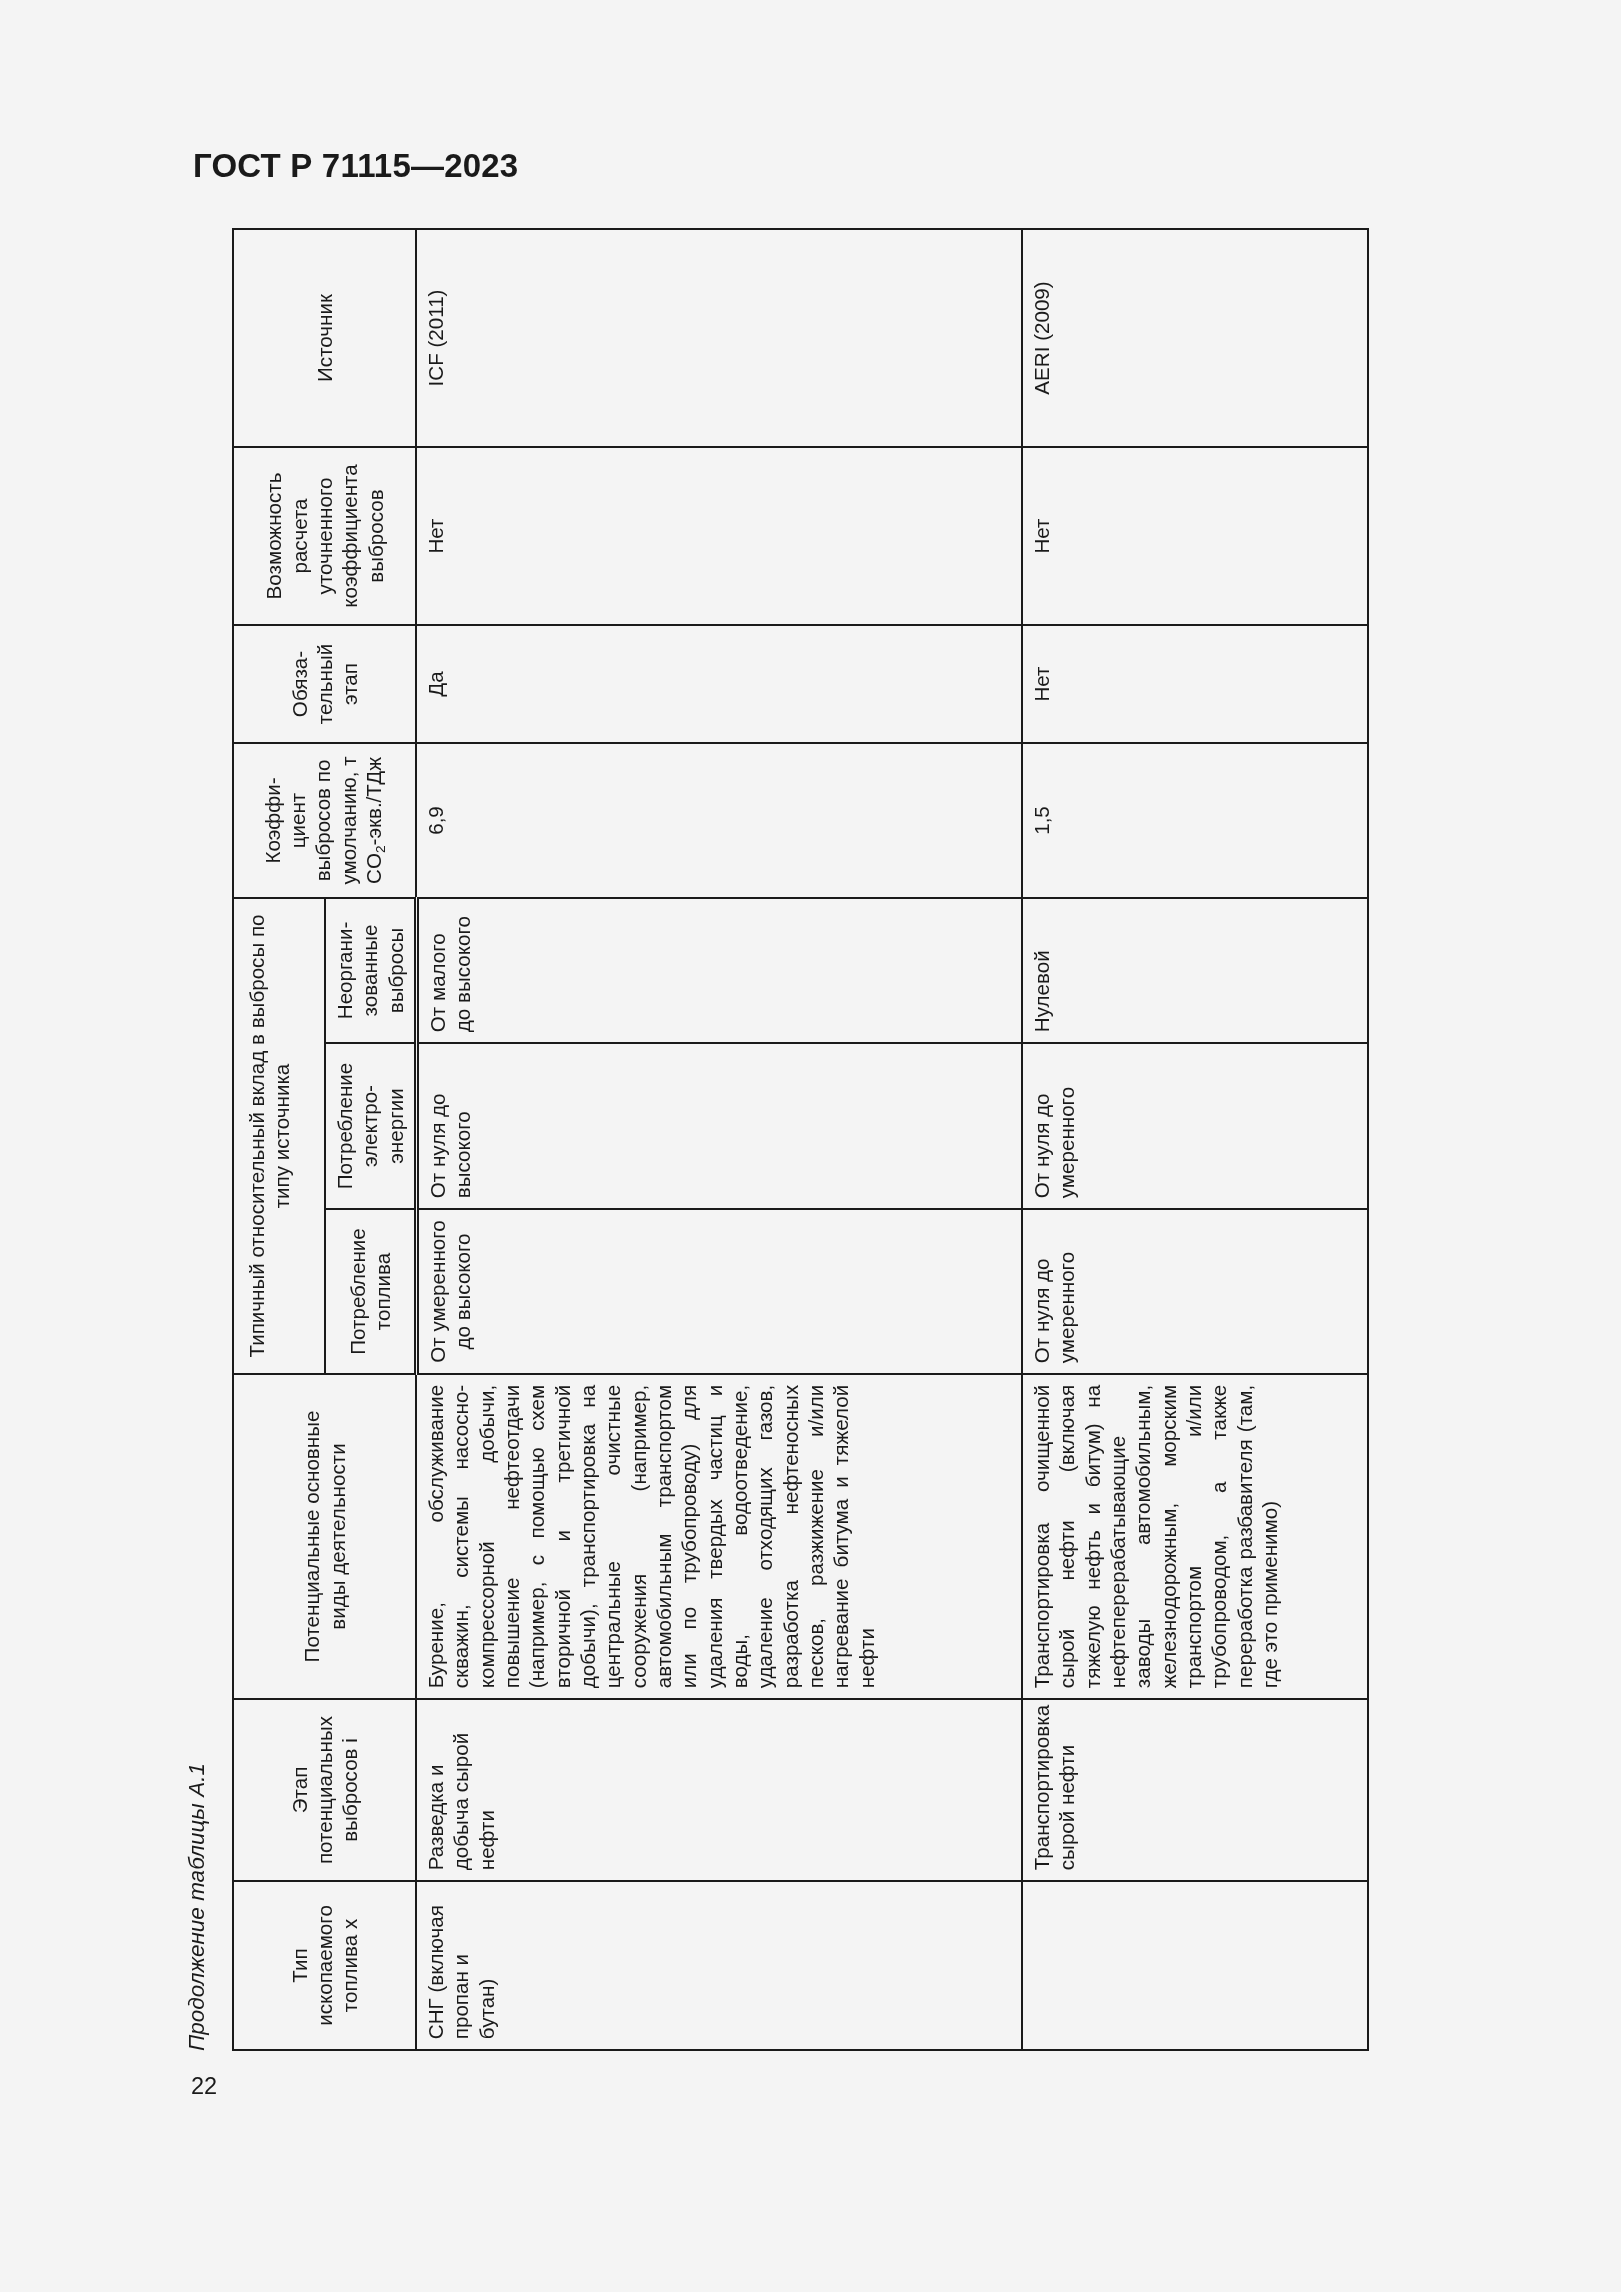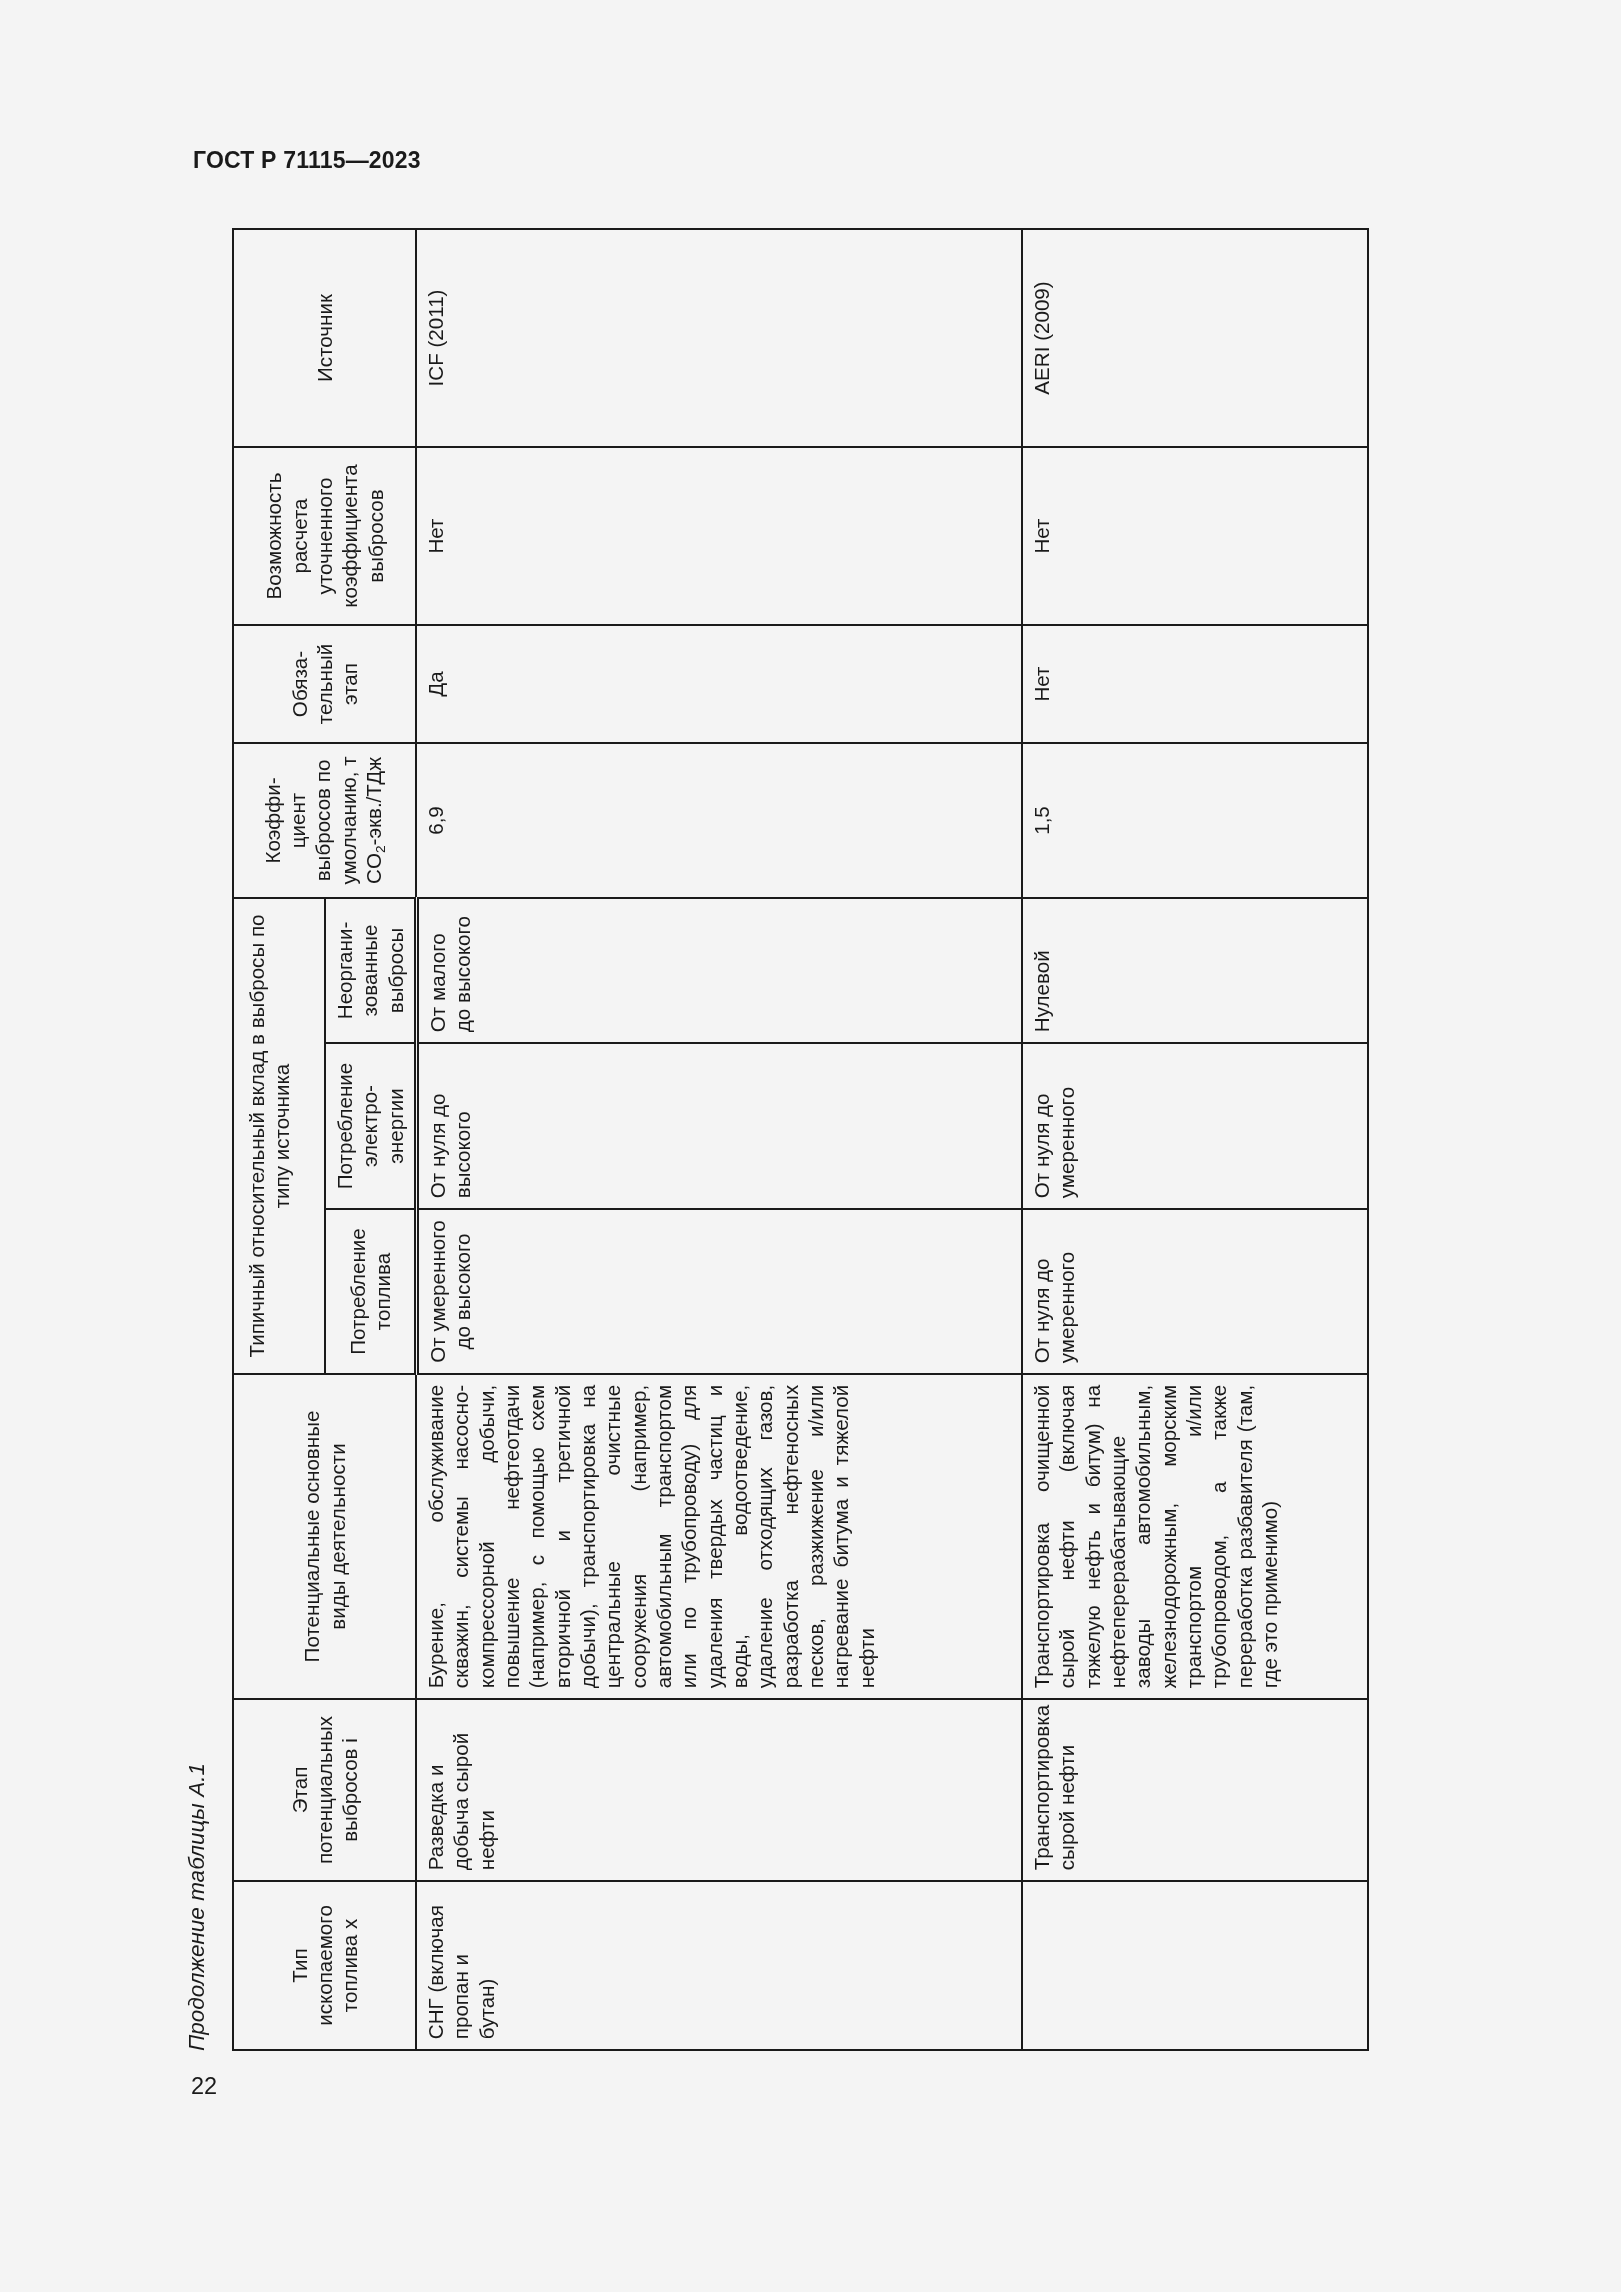--- a/index.html
+++ b/index.html
@@ -3,21 +3,21 @@
 <meta charset="utf-8">
 <style>
   html, body { margin: 0; padding: 0; }
   body {
     width: 1621px; height: 2293px; position: relative; overflow: hidden;
     background: #f4f4f4; color: #1a1a1a;
     font-family: "Liberation Sans", "DejaVu Sans", sans-serif;
   }
   .doc-header {
     position: absolute; left: 193px; top: 147px;
-    font-size: 23px; font-weight: bold; letter-spacing: 0.2px;
+    font-size: 33px; font-weight: bold; letter-spacing: 0.2px;
   }
   .page-number {
     position: absolute; left: 191px; top: 2073px; font-size: 23.5px;
   }
   .caption {
     position: absolute; left: 184px; top: 2051px;
     transform-origin: 0 0; transform: rotate(-90deg);
     font-size: 22.5px; font-style: italic; white-space: nowrap;
   }
   

